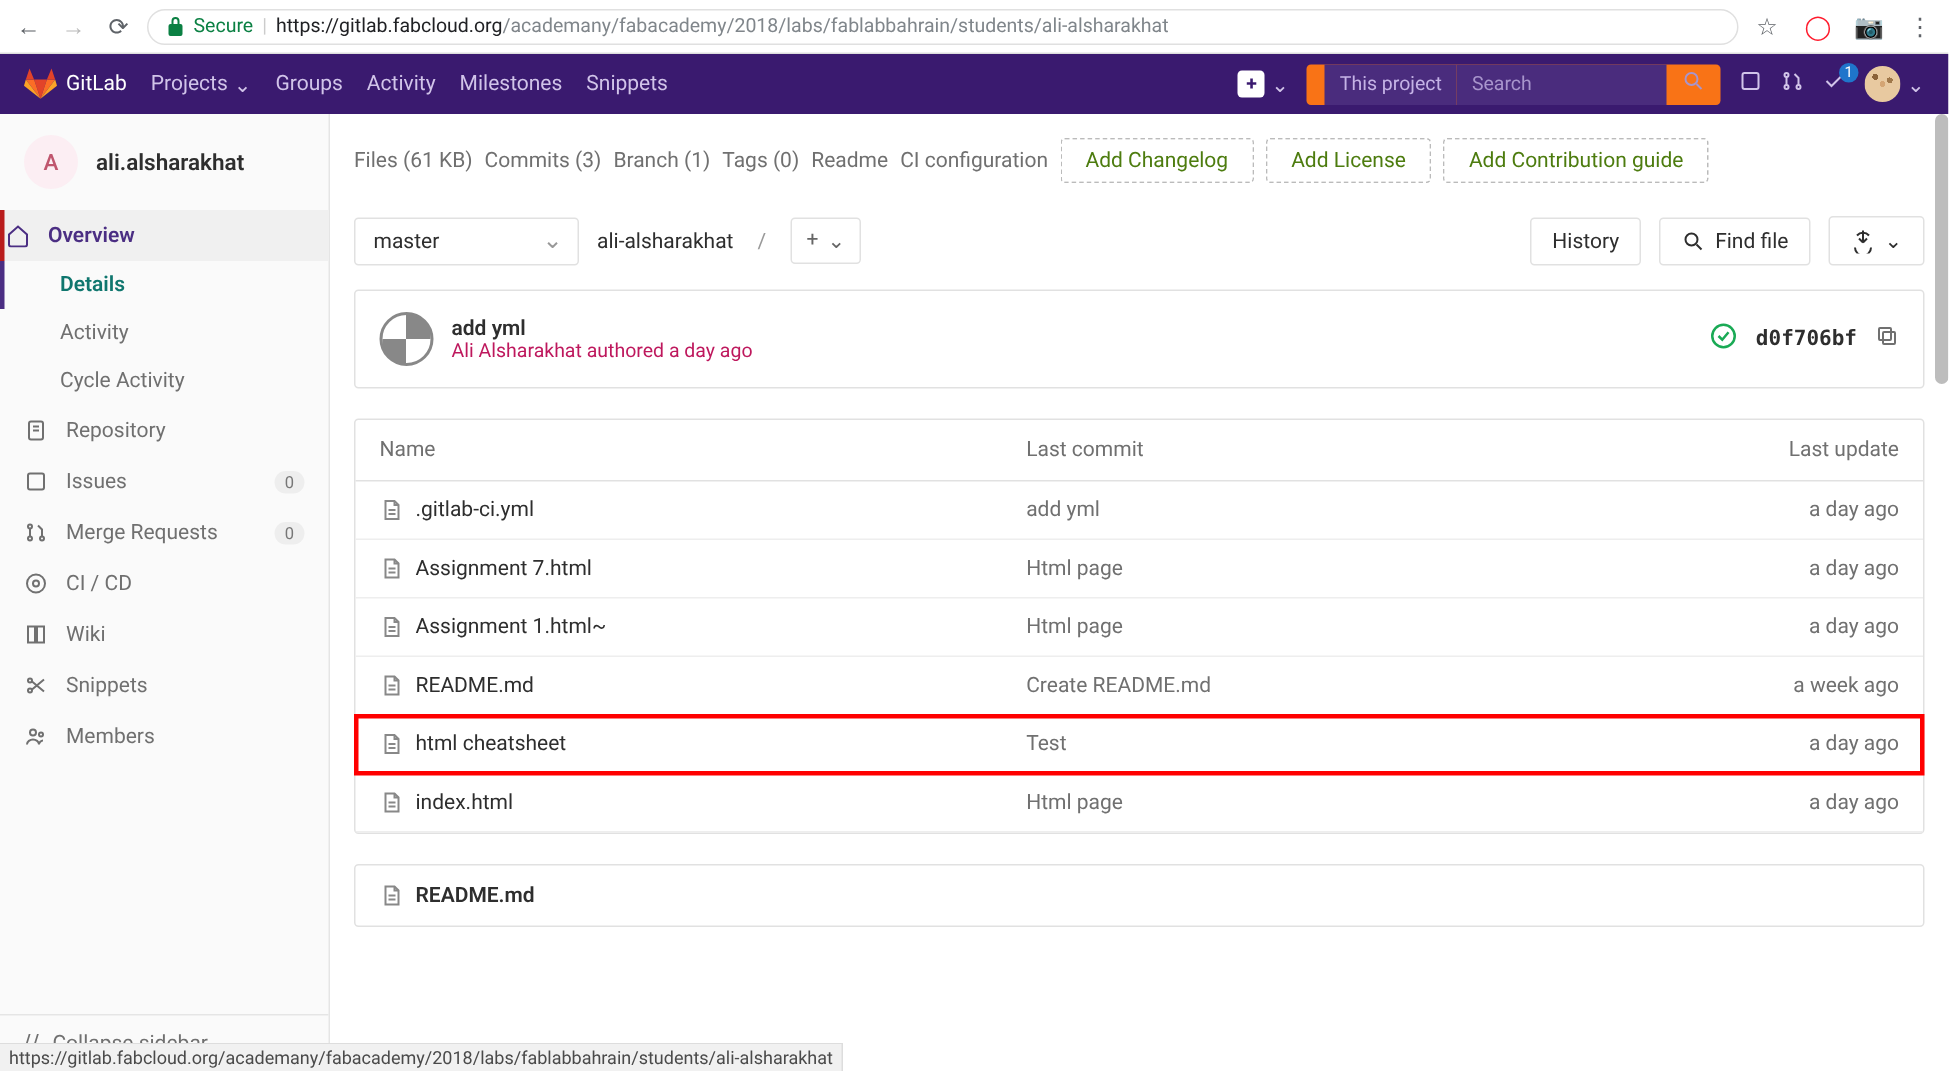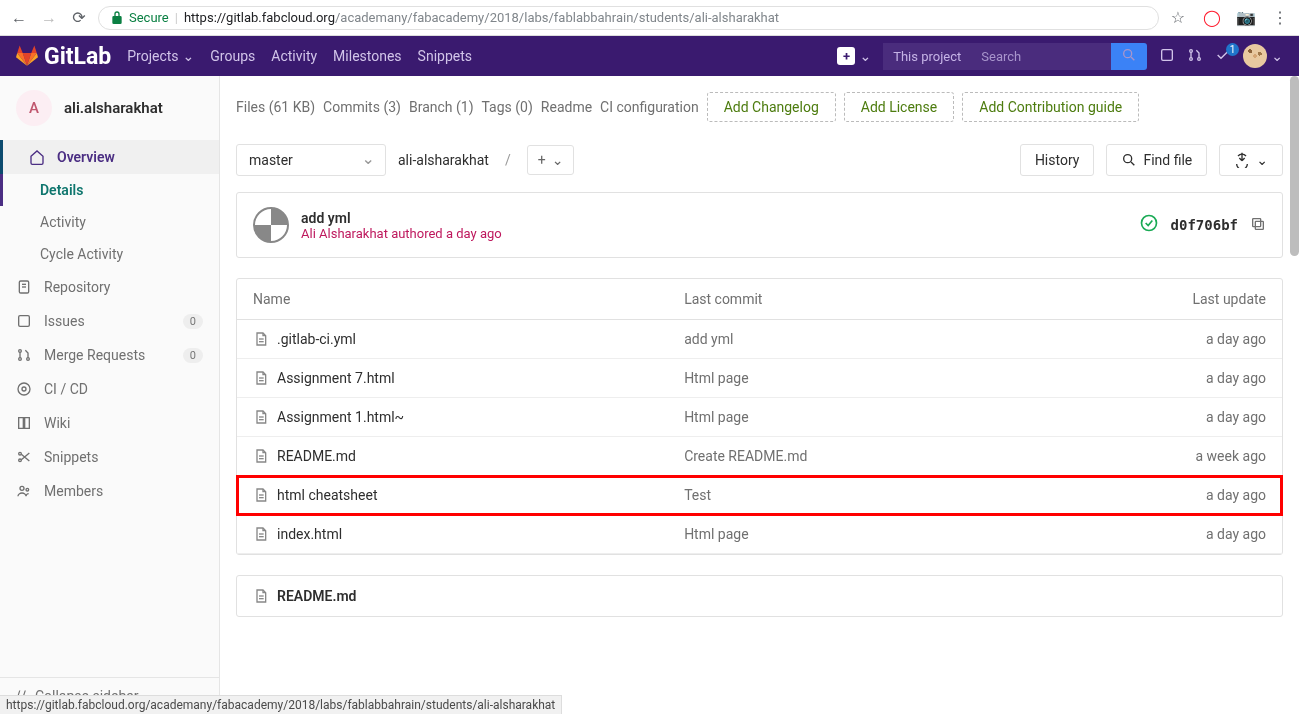--- a/index.html
+++ b/index.html
@@ -10,41 +10,41 @@
 .chrome-btn.disabled { color: #bbb; }
 .url-box { flex: 1; display: flex; align-items: center; gap: 6px; border: 1px solid #e0e0e0; border-radius: 14px; padding: 3px 10px; font-size: 13px; }
 .secure { color: #0b8043; display: flex; align-items: center; gap: 4px; }
 .url-text { color: #202124; }
 .url-text .gray { color: #80868b; }
 .chrome-right { display: flex; gap: 12px; align-items: center; color: #5f6368; }
 
 .navbar { height: 40px; background: #3a1a6f; color: #fff; display: flex; align-items: center; padding: 0 16px; gap: 16px; }
 .gl-logo { display: flex; align-items: center; gap: 6px; }
 .gl-logo svg { width: 22px; height: 22px; }
-.gl-name { font-size: 23px; font-weight: 700; }
+.gl-name { font-size: 14px; font-weight: 400; }
 .nav-item { color: #d1c4e9; font-size: 14px; display: flex; align-items: center; gap: 4px; cursor: pointer; }
 .nav-right { margin-left: auto; display: flex; align-items: center; gap: 12px; }
 .plus-box { background: #fff; color: #3a1a6f; border-radius: 3px; width: 18px; height: 18px; display: flex; align-items: center; justify-content: center; font-weight: bold; font-size: 13px; }
-.search-wrap { display: flex; align-items: center; background: #3b82f6; border-radius: 3px; }
+.search-wrap { display: flex; align-items: center; background: #f97316; border-radius: 3px; padding-left: 12px; }
 .tp-btn { background: #4a2c7d; padding: 6px 10px; color: #c5b3e6; font-size: 13px; }
 .search-in { background: #4a2c7d; border: none; color: #fff; padding: 6px 10px; width: 140px; outline: none; font-size: 13px; }
 .search-in::placeholder { color: #a895cc; }
 .search-ic { padding: 0 10px; color: #a895cc; }
 .nav-ic { color: #d1c4e9; position: relative; }
 .badge-1 { position: absolute; top: -4px; right: -8px; background: #1f75cb; color: #fff; font-size: 10px; border-radius: 8px; padding: 1px 4px; }
 .avatar-ic { width: 24px; height: 24px; border-radius: 50%; background: radial-gradient(circle at 50% 50%, #d4a574 2px, transparent 2px), radial-gradient(circle at 30% 30%, #8b6239 2px, transparent 2px), radial-gradient(circle at 70% 40%, #a0784a 2px, transparent 2px), #e8c9a0; }
 
 .layout { display: flex; height: calc(100vh - 76px); }
 .sidebar { width: 220px; background: #fafafa; border-right: 1px solid #e5e5e5; display: flex; flex-direction: column; }
 .sb-header { display: flex; align-items: center; gap: 12px; padding: 14px 16px; }
 .sb-avatar { width: 36px; height: 36px; border-radius: 50%; background: #fceef3; color: #c0566e; display: flex; align-items: center; justify-content: center; font-weight: 500; font-size: 15px; }
 .sb-title { font-weight: 600; color: #2e2e2e; font-size: 15px; }
 .sb-list { list-style: none; flex: 1; overflow-y: auto; }
 .sb-item { display: flex; align-items: center; gap: 12px; padding: 9px 16px; color: #707070; cursor: pointer; }
-.sb-item.active-top { background: #f0f0f0; color: #4b2e83; font-weight: 600; border-left: 3px solid #0c4a6e; padding-left: 26px; }
+.sb-item.active-top { background: #f0f0f0; color: #4b2e83; font-weight: 600; border-left: 3px solid #b91c1c; padding-left: 1px; }
 .sb-sub { padding: 8px 16px 8px 40px; color: #707070; cursor: pointer; }
 .sb-sub.active { color: #0f766e; font-weight: 600; }
 .sb-sub.details { border-left: 3px solid #4b2e83; padding-left: 37px; }
 .sb-count { margin-left: auto; background: #eee; color: #777; font-size: 11px; border-radius: 10px; padding: 1px 7px; }
 .sb-collapse { padding: 10px 16px; border-top: 1px solid #e5e5e5; color: #707070; display: flex; align-items: center; gap: 8px; cursor: pointer; }
 
 .main { flex: 1; overflow-y: auto; padding: 0 16px; position: relative; }
 .tabs-row { display: flex; gap: 8px; padding: 16px 0 12px; flex-wrap: wrap; align-items: center; }
 .tab { color: #707070; cursor: pointer; font-size: 14px; }
 .tab-box { border: 1px dashed #bbb; padding: 6px 16px; border-radius: 3px; color: #4d7c0f; cursor: pointer; }

